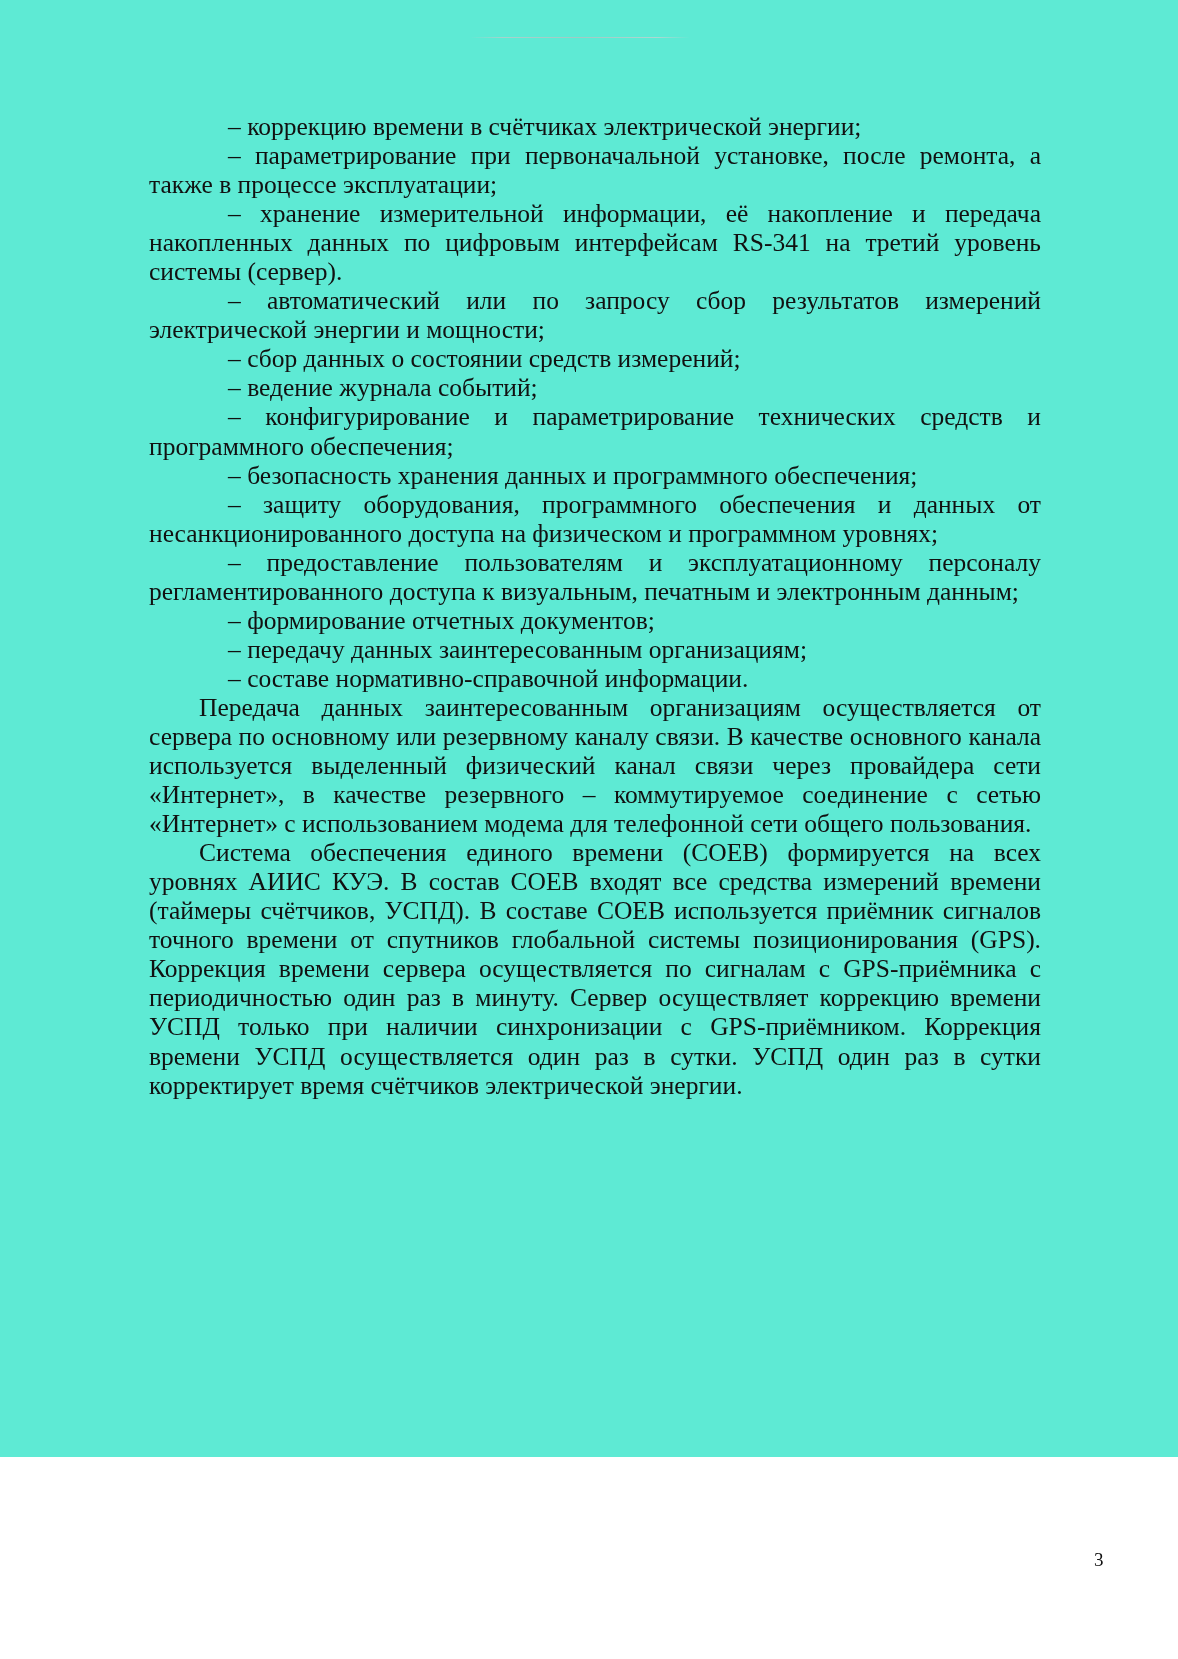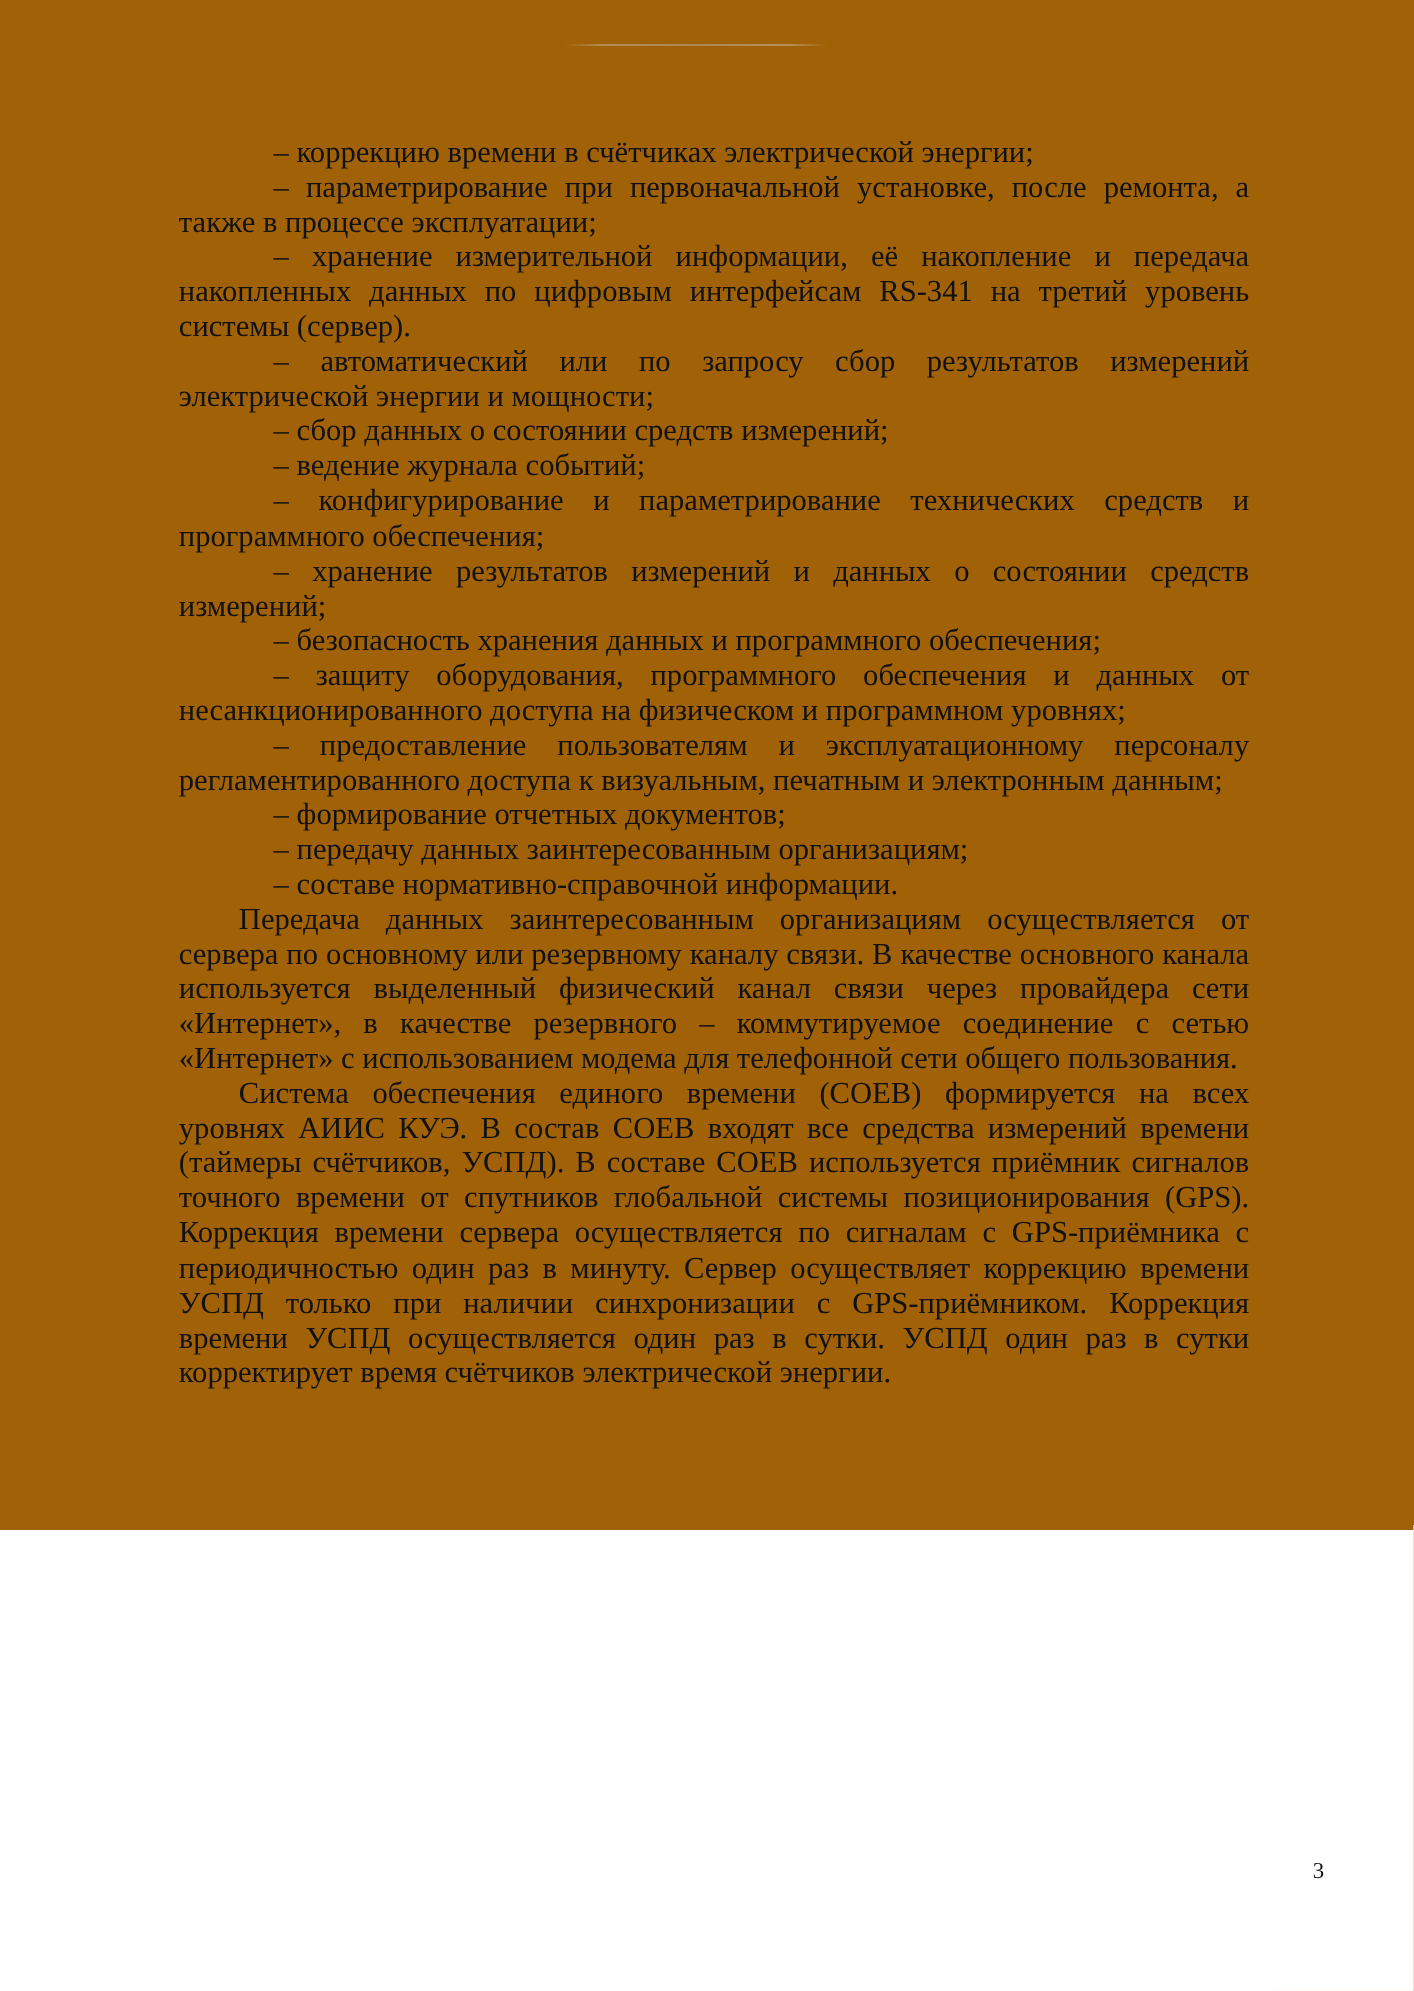--- a/index.html
+++ b/index.html
@@ -1,18 +1,18 @@
 <!DOCTYPE html>
 <html><head>
 <meta charset="utf-8">
 <style>
   html, body { margin:0; padding:0; background:#ffffff; }
   body { width:1178px; height:1659px; position:relative; overflow:hidden; }
   .page {
-    position:absolute; left:0; top:0; width:1178px; height:1275px; background:#a16207;
+    position:absolute; left:0; top:0; width:1178px; height:1457px; background:#5eead4;
   }
   .scan-mark {
     position:absolute; left:470px; top:37px; width:220px; height:1px;
     background:linear-gradient(90deg, transparent 0%, #c8c8c8 15%, #bdbdbd 50%, #d0d0d0 85%, transparent 100%);
     opacity:0.7;
   }
   .content {
     position:absolute; left:149px; top:112px; width:892px;
     font-family:"Liberation Serif", "DejaVu Serif", serif;
     font-size:25.5px; line-height:29.05px; color:#111;
@@ -32,21 +32,20 @@
   <div class="scan-mark"></div>
 
   <div class="content">
     <p class="p">– коррекцию времени в счётчиках электрической энергии;</p>
     <p class="p">– параметрирование при первоначальной установке, после ремонта, а также в процессе эксплуатации;</p>
     <p class="p">– хранение измерительной информации, её накопление и передача накопленных данных по цифровым интерфейсам RS-341 на третий уровень системы (сервер).</p>
     <p class="p">– автоматический или по запросу сбор результатов измерений электрической энергии и мощности;</p>
     <p class="p">– сбор данных о состоянии средств измерений;</p>
     <p class="p">– ведение журнала событий;</p>
     <p class="p">– конфигурирование и параметрирование технических средств и программного обеспечения;</p>
-    <p class="p">– хранение результатов измерений и данных о состоянии средств измерений;</p>
     <p class="p">– безопасность хранения данных и программного обеспечения;</p>
     <p class="p">– защиту оборудования, программного обеспечения и данных от несанкционированного доступа на физическом и программном уровнях;</p>
     <p class="p">– предоставление пользователям и эксплуатационному персоналу регламентированного доступа к визуальным, печатным и электронным данным;</p>
     <p class="p">– формирование отчетных документов;</p>
     <p class="p">– передачу данных заинтересованным организациям;</p>
     <p class="p">– составе нормативно-справочной информации.</p>
     <p class="p para">Передача данных заинтересованным организациям осуществляется от сервера по основному или резервному каналу связи. В качестве основного канала используется выделенный физический канал связи через провайдера сети «Интернет», в качестве резервного – коммутируемое соединение с сетью «Интернет» с использованием модема для телефонной сети общего пользования.</p>
     <p class="p para">Система обеспечения единого времени (СОЕВ) формируется на всех уровнях АИИС КУЭ. В состав СОЕВ входят все средства измерений времени (таймеры счётчиков, УСПД). В составе СОЕВ используется приёмник сигналов точного времени от спутников глобальной системы позиционирования (GPS). Коррекция времени сервера осуществляется по сигналам с GPS-приёмника с периодичностью один раз в минуту. Сервер осуществляет коррекцию времени УСПД только при наличии синхронизации с GPS-приёмником. Коррекция времени УСПД осуществляется один раз в сутки. УСПД один раз в сутки корректирует время счётчиков электрической энергии.</p>
   </div>
 

